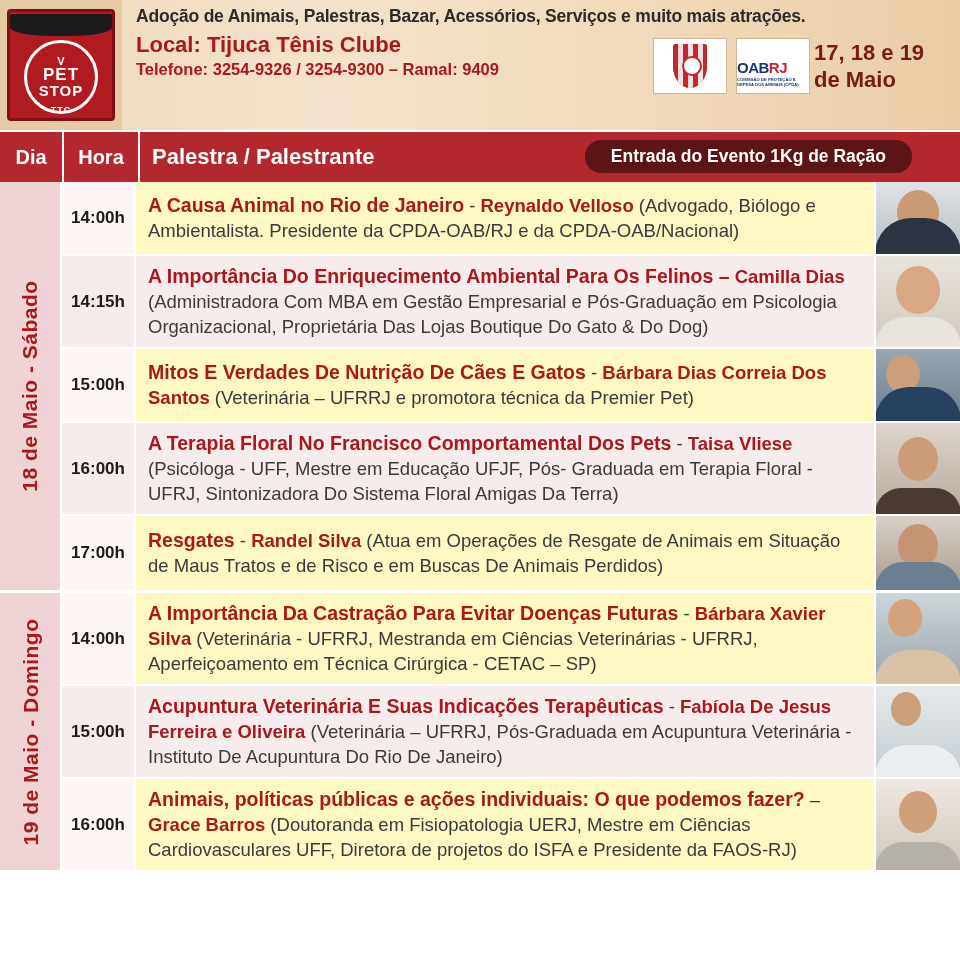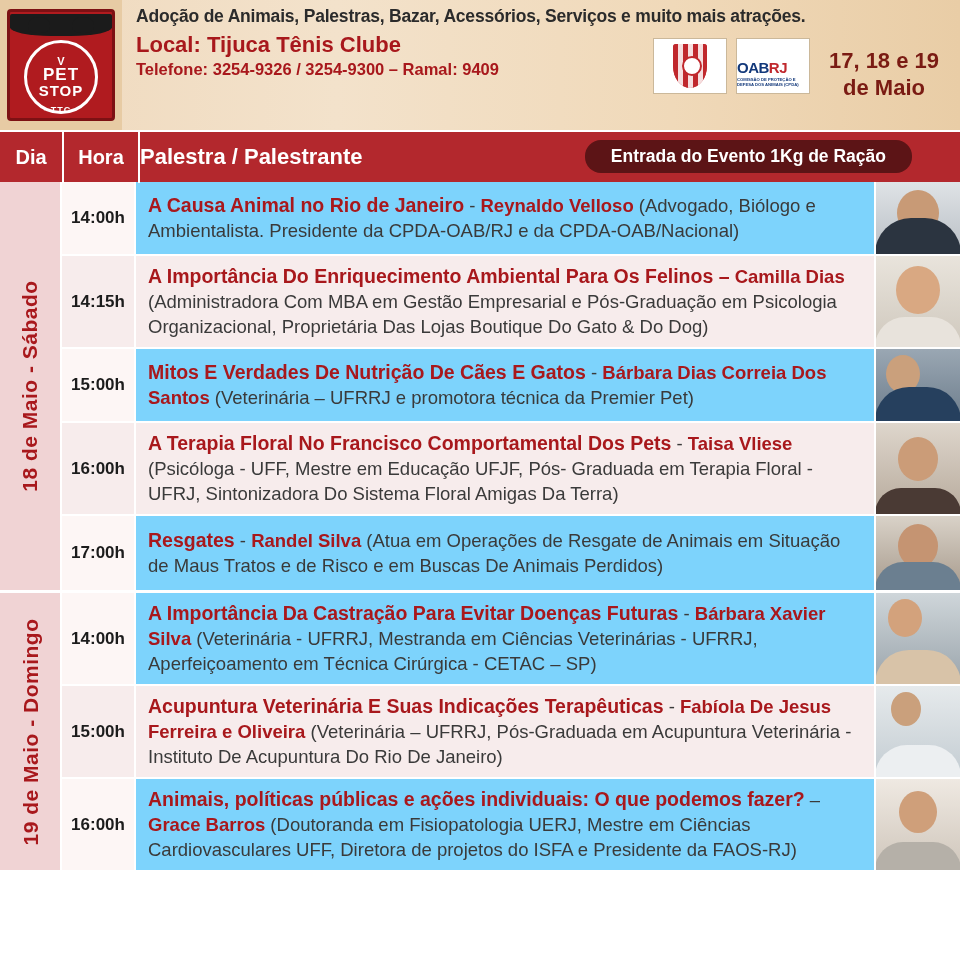--- a/index.html
+++ b/index.html
@@ -111,35 +111,35 @@
   .badge-isfa .isfa-heart:before { left: 15px; transform: rotate(45deg); transform-origin: 0 100%; }
   .badge-isfa .isfa-heart:after  { left: 0; transform: rotate(-45deg); transform-origin: 100% 100%; }
   .badge-isfa .isfa-name { font-size: 6.5px; color: #b8860b; font-style: italic; margin-top: 1px; }
   .badge-isfa .isfa-sub { font-size: 4px; color: #2e7d32; }
   .badge-oab { width: 100%; height: 100%; text-align: left; padding-top: 20px; }
   .badge-oab .oab-main { font-size: 15px; font-weight: bold; color: #12387a; letter-spacing: -0.5px; }
   .badge-oab .oab-main .rj { color: #c0282d; }
   .badge-oab .oab-sub { font-size: 4.2px; font-weight: bold; color: #12387a; line-height: 5.4px; margin-top: 1px; }
 
   .dates {
-    position: absolute; right: 6px; top: 48px; width: 140px; text-align: center;
+    position: absolute; right: 6px; top: 40px; width: 140px; 
     color: #7a1b13;
   }
   .dates .d1 { font-size: 22px; font-weight: bold; line-height: 26px; }
   .dates .d2 { font-size: 22px; font-weight: bold; line-height: 28px; }
 
   
   .thead {
     height: 52px; background: #b3282d; display: flex; align-items: center;
     color: #fff; position: relative; border-top: 2px solid #fff;
   }
   .th-dia  { width: 62px; flex: 0 0 62px; text-align: center; font-size: 20px; font-weight: bold; }
   .th-sep  { width: 2px; background: #ffffff; height: 52px; }
   .th-hora { width: 74px; flex: 0 0 74px; text-align: center; font-size: 20px; font-weight: bold; }
-  .th-pal  { flex: 1; font-size: 22px; font-weight: bold; }
+  .th-pal  { flex: 1; padding-left: 12px; font-size: 22px; font-weight: bold; }
   .entrada {
     position: absolute; right: 48px; top: 8px;
     background: #5c1416; color: #fff; font-size: 17.5px; font-weight: bold;
     padding: 6px 26px; border-radius: 16px; white-space: nowrap;
   }
 
   
   .body { display: flex; flex-direction: column; }
   .daygroup { display: flex; border-bottom: 3px solid #ffffff; }
   .daylabel {
@@ -156,21 +156,21 @@
   .row:last-child { border-bottom: none; }
   .row.alt .time, .row.alt .talk { background: #f7ecec; }
   .time {
     width: 74px; flex: 0 0 74px; background: #fdf6f5;
     display: flex; align-items: center; justify-content: center;
     font-size: 17px; font-weight: bold; color: #1c1c1c;
     border-right: 2px solid #ffffff;
     font-family: "Liberation Sans", sans-serif;
   }
   .talk {
-    flex: 1; background: #7dd3fc; padding: 8px 10px 8px 12px;
+    flex: 1; background: #fef9c3; padding: 8px 10px 8px 12px;
     display: flex; align-items: center;
   }
   .talk p { font-size: 18.5px; line-height: 25px; color: #3a3a3a; }
   .talk .t-title { color: #a8181c; font-weight: bold; font-size: 19.5px; }
   .talk .t-speaker { color: #a8181c; font-weight: bold; }
   .photo {
     width: 86px; flex: 0 0 86px; border-left: 2px solid #ffffff;
     background: #c8c3bd; position: relative; overflow: hidden;
   }
   .photo .ph-bg { position: absolute; inset: 0; }

